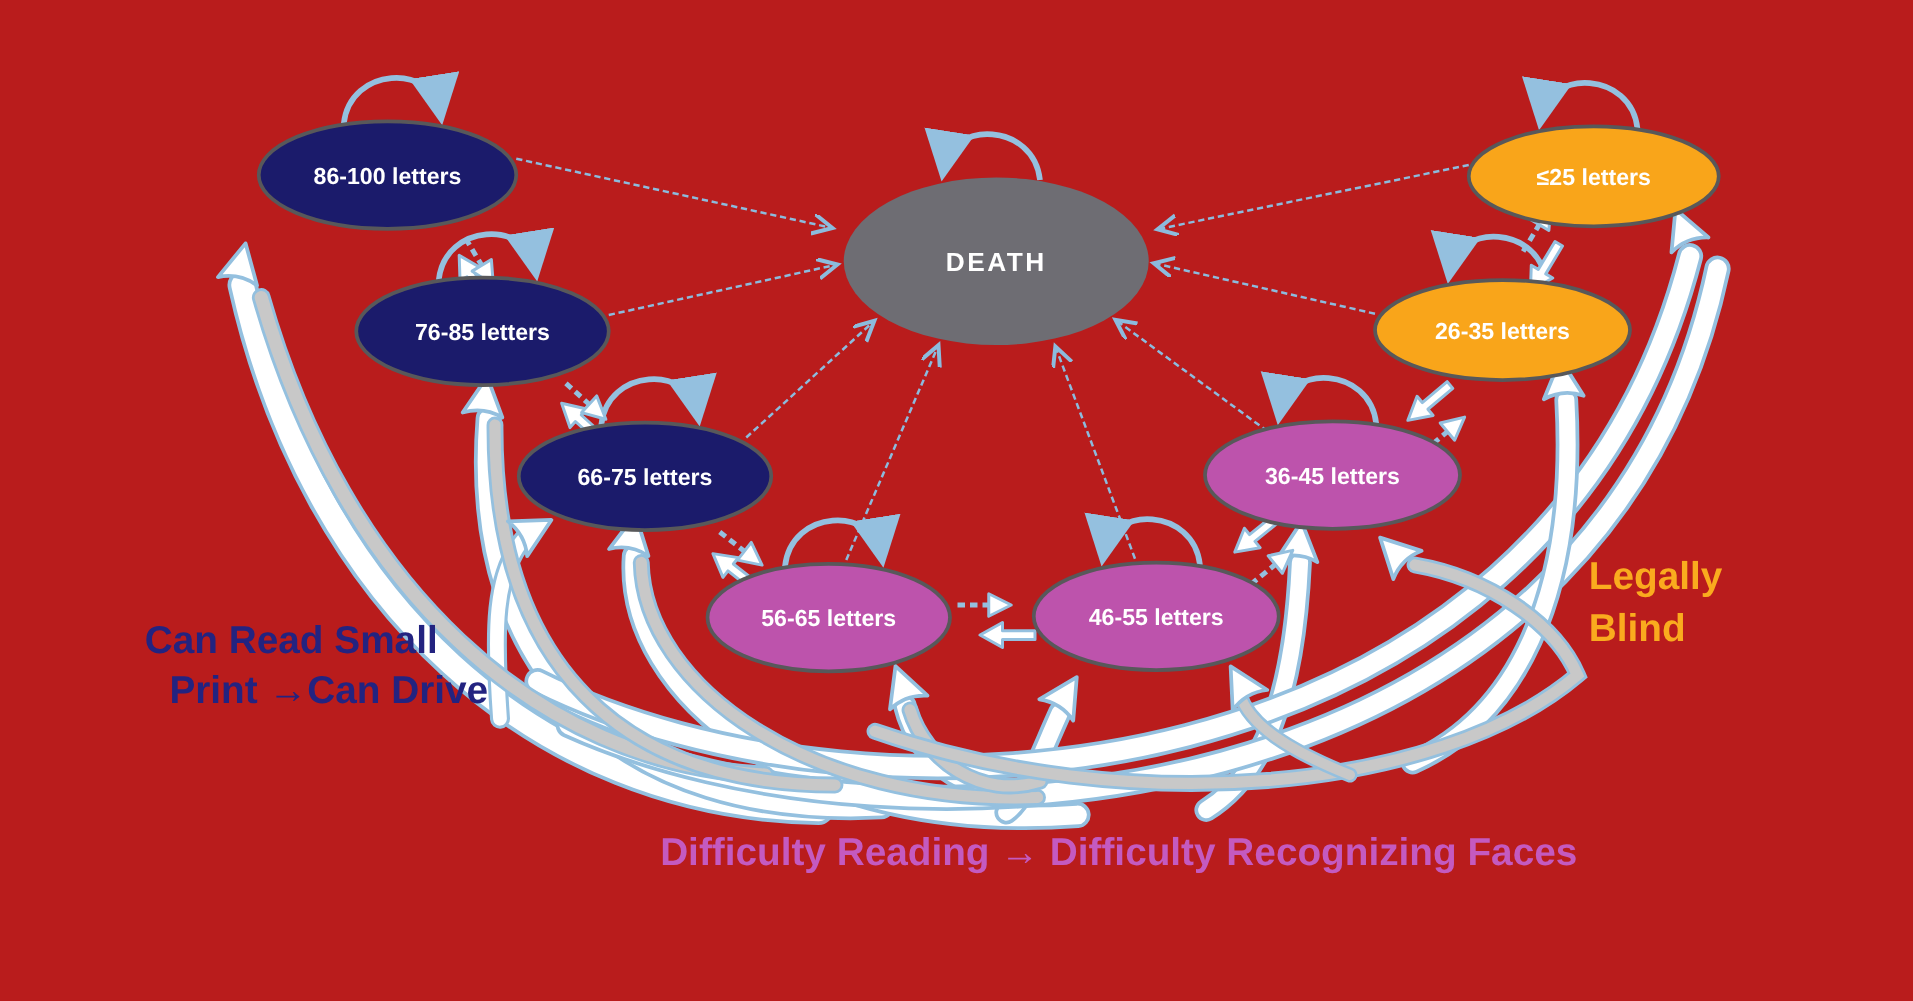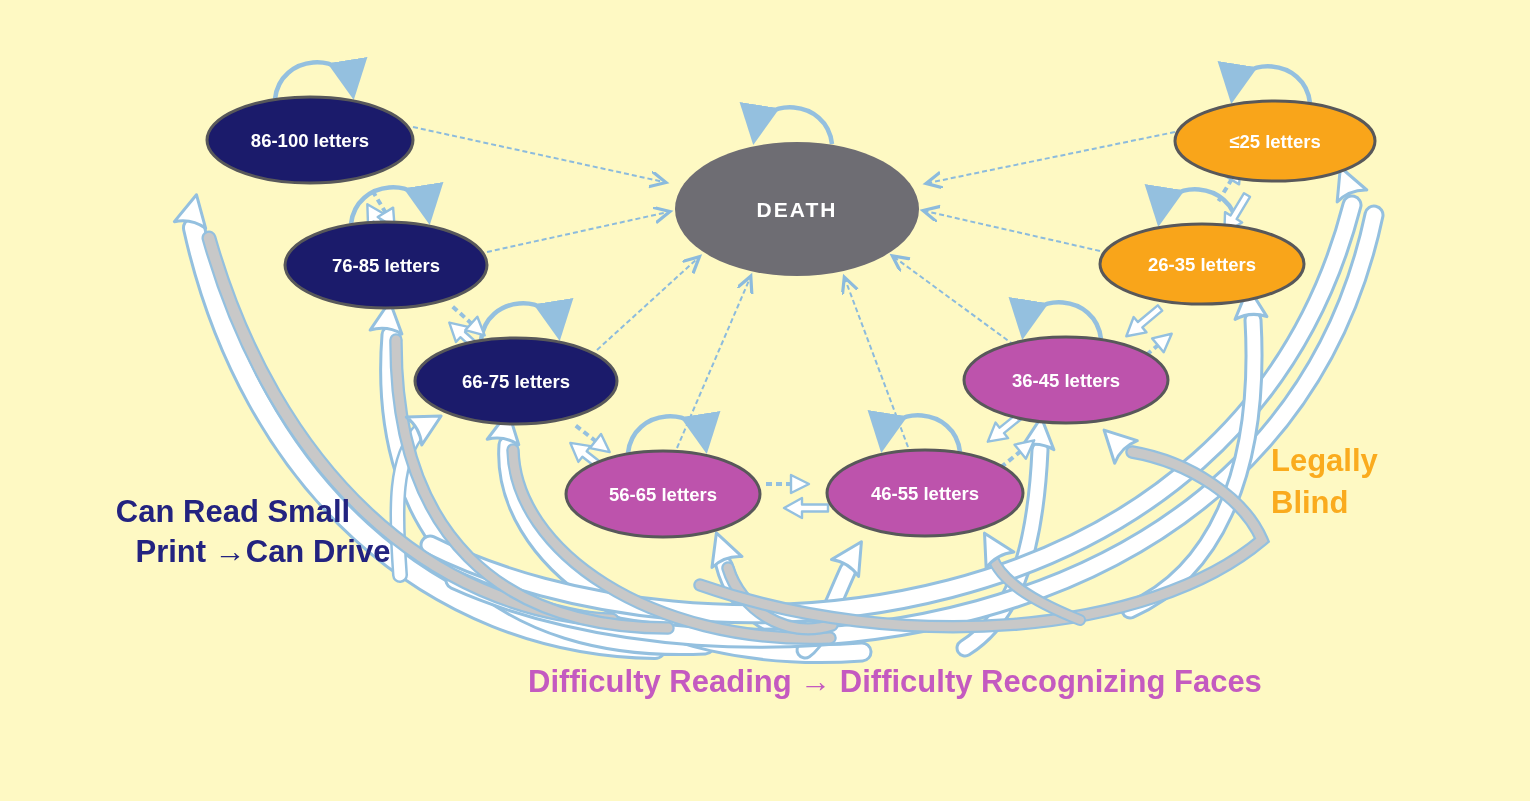--- a/index.html
+++ b/index.html
@@ -1,19 +1,19 @@
 <!DOCTYPE html>
 <html><head>
 <meta charset="utf-8">
 <style>
   html,body{margin:0;padding:0;background:#ffffff;}
   .stage{
     position:relative;
     width:1530px;height:801px;
-    background:#fef9c3;
+    background:#b91c1c;
     font-family:"Liberation Sans", sans-serif;
     overflow:hidden;
   }
   svg{display:block;}
   
   .cas{fill:none;stroke:#94C0DF;stroke-linecap:round;}
   .inw{fill:none;stroke:#FFFFFF;stroke-linecap:round;}
   .ing{fill:none;stroke:#C8C8C8;stroke-linecap:round;}
   
   .death-arrow{fill:none;stroke:#8CBBDD;stroke-width:2;stroke-dasharray:5 3;}

